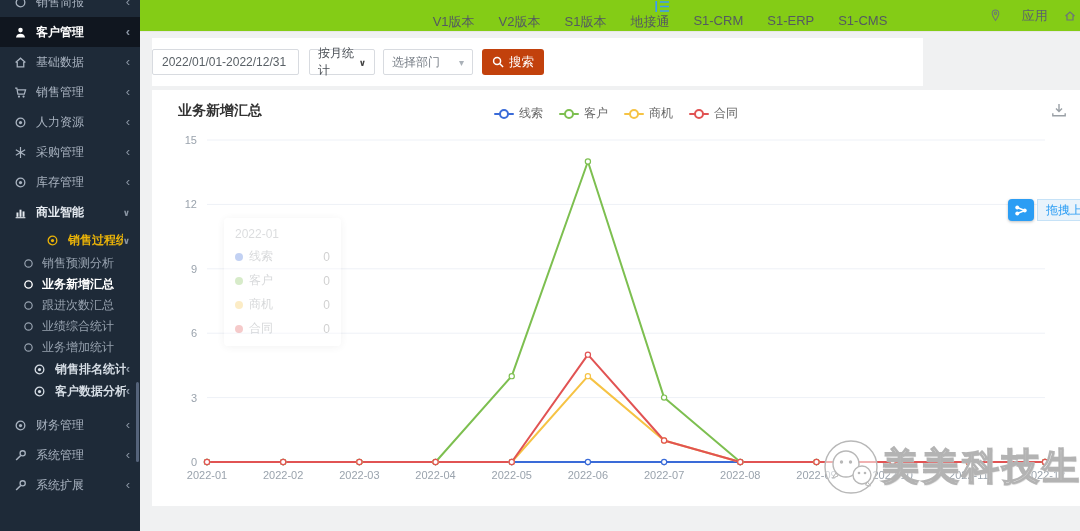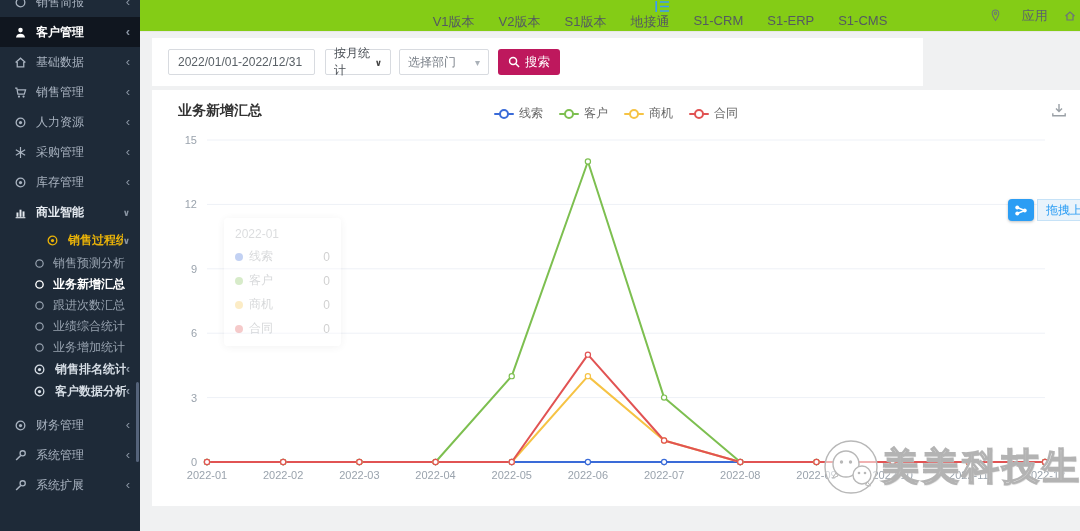--- a/index.html
+++ b/index.html
@@ -8,53 +8,53 @@
   
   .sidebar{position:absolute;left:0;top:0;width:140px;height:531px;background:#1e2a38;overflow:hidden;z-index:3;}
   .side-list{margin-top:-13px;}
   .s-item{display:flex;align-items:center;color:#a9b3c0;font-size:12px;cursor:pointer;padding:0 10px 0 14px;}
   .s-item .ic{width:13px;height:13px;margin-right:9px;flex:0 0 13px;}
   .s-item .lbl{white-space:nowrap;overflow:hidden;}
   .s-item .arr{margin-left:auto;color:#8a95a3;}
   .lv1{height:30px;}
   .grp1{height:26px;padding-left:33px;font-weight:bold;color:#eab308;margin-left:13px;}
   .grp2{height:22px;padding-left:33px;font-weight:bold;color:#d5dce4;}
-  .leaf{height:21px;padding-left:34px;color:#98a3b0;}
+  .leaf{height:21px;padding-left:23px;color:#98a3b0;}
   .leaf .ic{width:11px;height:11px;flex:0 0 11px;margin-right:8px;}
   .s-active-parent{background:#10161f;color:#fff;font-weight:bold;}
   .s-expanded{color:#e5eaf0;font-weight:bold;}
   .leaf-active{color:#ffffff;font-weight:bold;}
   .mt8{margin-top:8px;}
   .chev-left::after{content:"‹";font-size:13px;line-height:1;}
   .chev-down::after{content:"∨";font-size:9px;line-height:1;}
   .side-scroll{position:absolute;right:1px;top:382px;width:3px;height:80px;background:#55637a;border-radius:2px;}
   
   .topbar{position:absolute;left:140px;top:0;width:1040px;height:31px;background:#84cc16;border-bottom:1px solid #e7e7e7;
           display:flex;align-items:center;z-index:2;flex-direction:column;}
   .menu-toggle{margin-left:25px;margin-right:20px;display:flex;align-items:center;cursor:pointer;}
   .top-tabs{display:flex;gap:24px;font-size:13px;color:#545a61;}
   .top-tab{cursor:pointer;white-space:nowrap;}
   .top-right{position:absolute;right:0;top:0;height:31px;display:flex;align-items:center;gap:16px;
              font-size:13px;color:#5c646b;}
   .tr-item{display:flex;align-items:center;gap:21px;cursor:pointer;white-space:nowrap;}
   .caret-down::after{content:"∨";font-size:10px;color:#6b737b;}
   
   .filter-card{position:absolute;left:152px;top:38px;width:771px;height:48px;background:#fff;
-               display:flex;align-items:center;padding-left:16px;box-sizing:border-box;z-index:2;}
+               display:flex;align-items:center;box-sizing:border-box;z-index:2;}
   .date-input{width:127px;height:24px;border:1px solid #d8dbe0;border-radius:2px;font-size:12px;color:#596066;
               padding:0 9px;outline:none;font-family:inherit;}
   .sel{height:24px;border:1px solid #d8dbe0;border-radius:2px;background:#fff;display:flex;align-items:center;
        justify-content:space-between;padding:0 8px;font-size:12px;color:#777e86;cursor:pointer;box-sizing:content-box;}
   .sel-period{width:48px;margin-left:10px;color:#4a4f55;}
   .sel-dd{width:72px;}
   .sel1{margin-left:8px;}
   .sel2{margin-left:8px;}
   .sel-caret-bold::after{content:"∨";font-size:9px;font-weight:bold;color:#444;}
   .sel-caret::after{content:"▾";font-size:10px;color:#aab1b8;}
-  .search-btn{margin-left:9px;height:26px;background:#be185d;border:none;border-radius:3px;color:#fff;
+  .search-btn{margin-left:9px;height:26px;background:#c2410c;border:none;border-radius:3px;color:#fff;
               display:flex;align-items:center;gap:5px;padding:0 10px;font-size:12.5px;cursor:pointer;font-family:inherit;}
   
   .chart-card{position:absolute;left:152px;top:90px;width:928px;height:416px;background:#fff;z-index:1;}
   .chart-title{position:absolute;left:26px;top:12px;font-size:14px;font-weight:bold;color:#333;}
   .legend{position:absolute;left:50%;top:15px;transform:translateX(-50%);display:flex;gap:16px;align-items:center;
           font-size:12px;color:#666;}
   .legend-item{display:flex;align-items:center;gap:5px;cursor:pointer;}
   .lg-marker{position:relative;width:20px;height:10px;display:inline-block;}
   .lg-line{position:absolute;left:0;right:0;top:4px;height:2px;border-radius:1px;background:#999;}
   .lg-ring{position:absolute;left:5px;top:0px;width:6px;height:6px;border:2px solid #999;border-radius:50%;background:#fff;}

